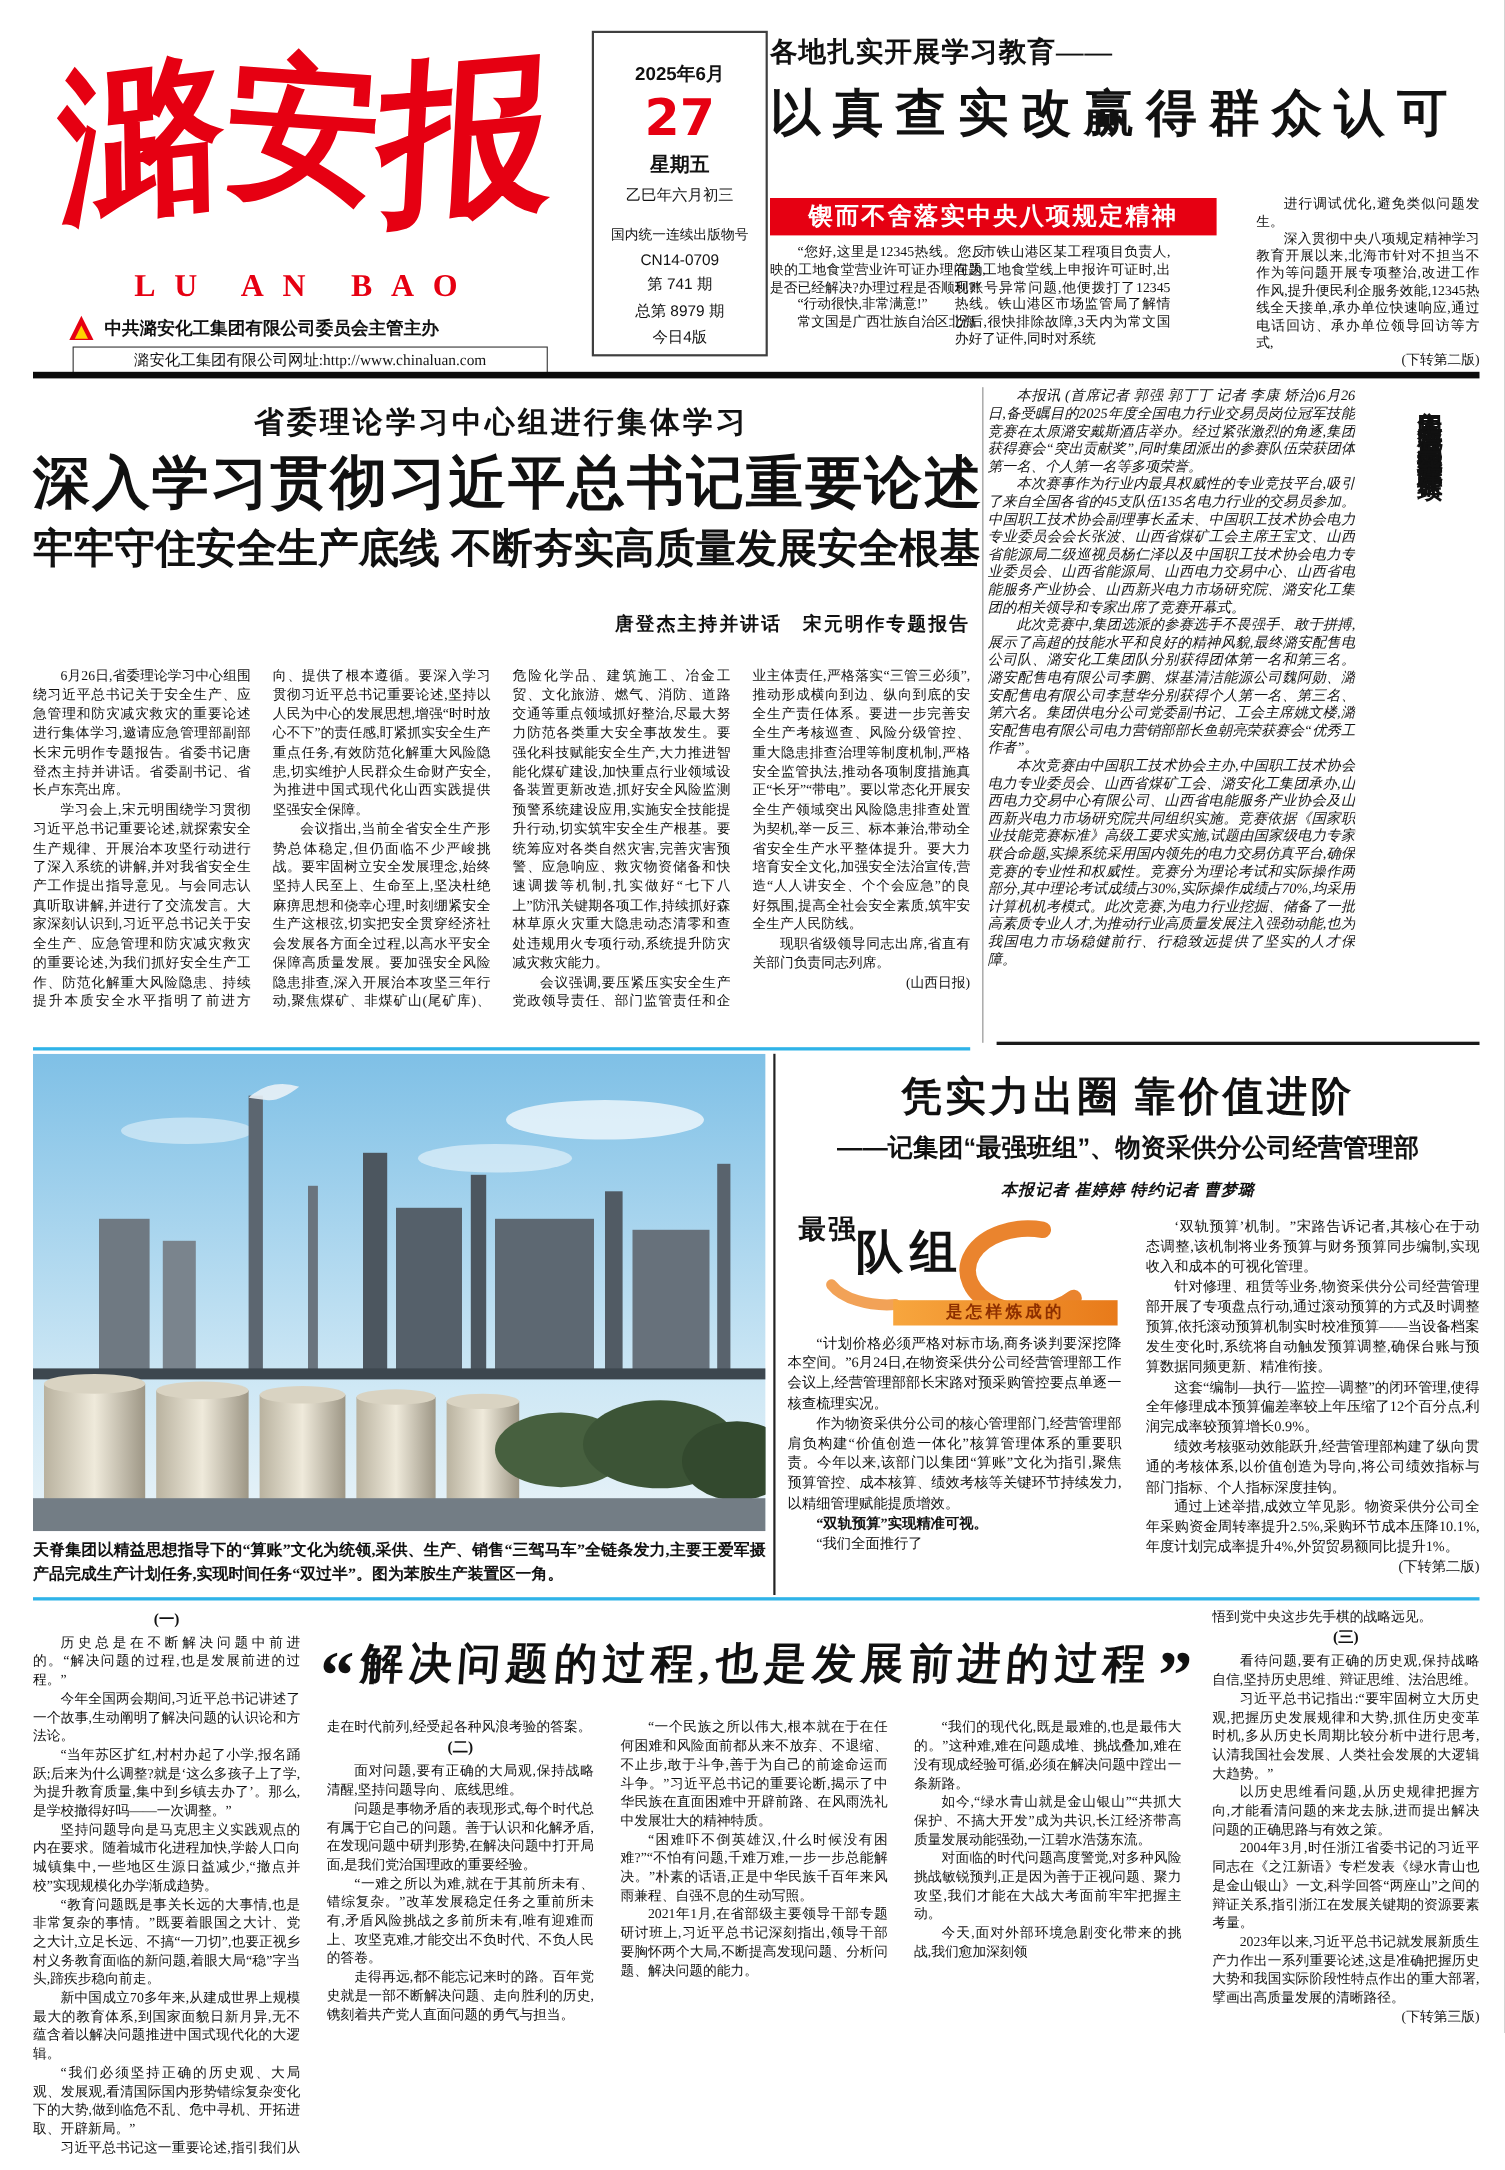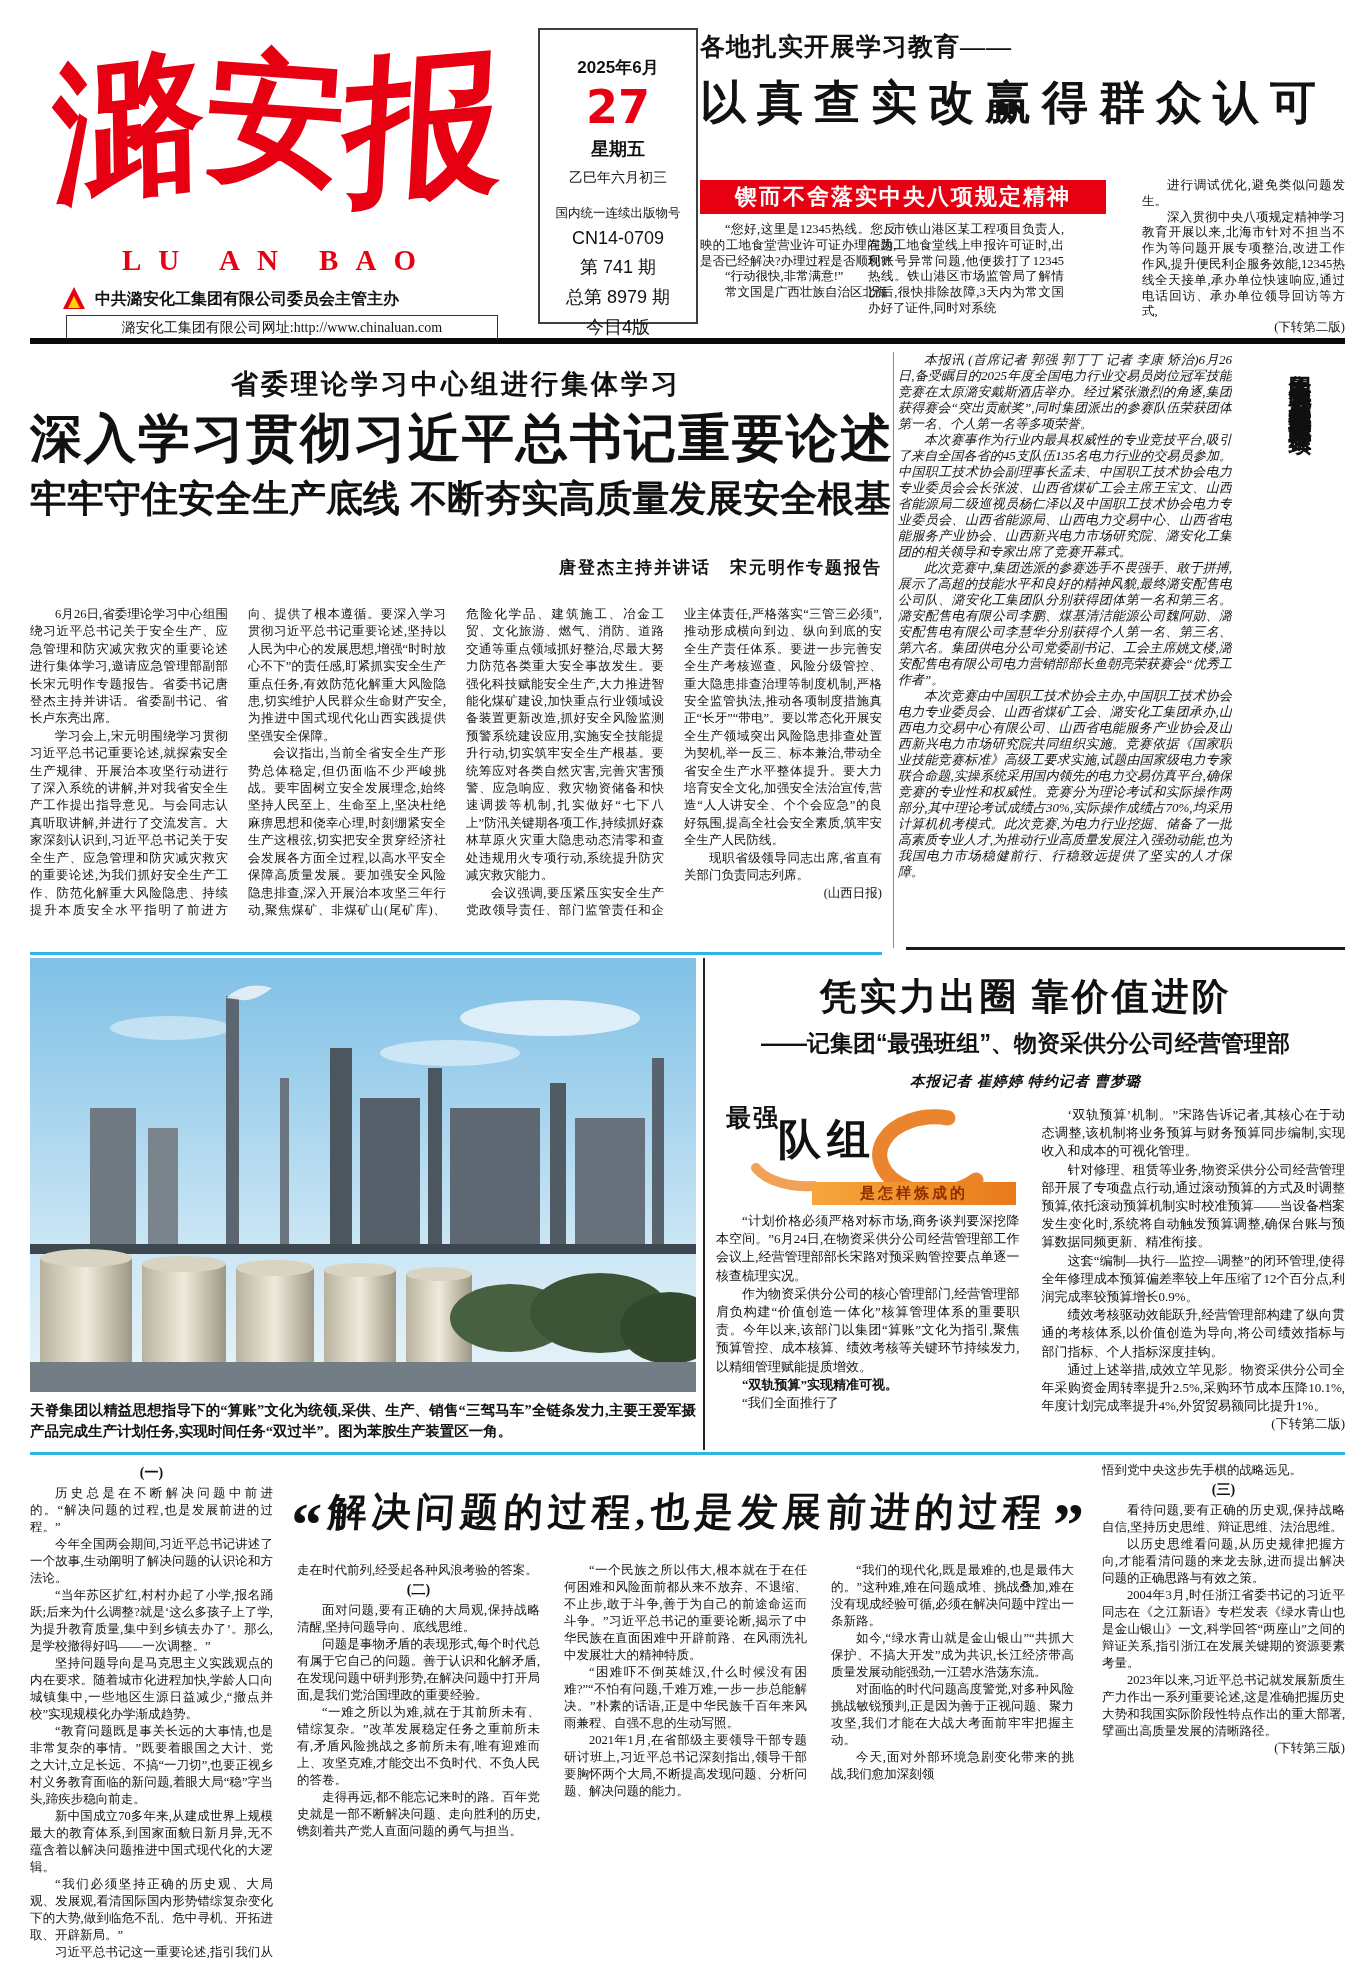--- a/index.html
+++ b/index.html
@@ -24,21 +24,21 @@
   .site-box{left:66px;top:315px;width:430px;border:1px solid #333;text-align:center;font-size:14px;padding:3px 0;}
 
   
   .date-box{left:538px;top:28px;width:156px;height:292px;border:2px solid #3f3f3f;text-align:center;
             display:flex;flex-direction:column;align-items:center;font-family:"Liberation Sans","DejaVu Sans",sans-serif;}
   .db-month{font-size:17px;font-weight:bold;margin-top:26px;}
   .db-day{font-size:46px;font-weight:bold;color:#e60012;line-height:1.05;margin-top:4px;font-family:"DejaVu Sans",sans-serif;}
   .db-week{font-size:18px;font-weight:bold;margin-top:6px;}
   .db-lunar{font-size:14px;margin-top:8px;}
   .db-issn-label{font-size:12.5px;margin-top:18px;}
-  .db-line{font-size:18px;margin-top:6px;}
+  .db-line{font-size:14px;margin-top:6px;}
 
   
   .tr-kicker{left:700px;top:30px;font-size:25px;font-weight:bold;letter-spacing:1px;}
   .tr-headline{left:700px;top:72px;width:648px;font-size:46px;font-weight:900;letter-spacing:11px;white-space:nowrap;}
   .tr-redbar{left:700px;top:180px;width:406px;height:34px;background:#e60012;color:#fff;font-size:22px;font-weight:bold;
              display:flex;align-items:center;justify-content:center;letter-spacing:2px;}
   .tr-col{font-size:12.5px;line-height:15.8px;overflow:hidden;}
   .tr-c1{left:700px;top:222px;width:196px;height:114px;}
   .tr-c2{left:868px;top:222px;width:196px;height:114px;}
   .tr-c3{left:1142px;top:178px;width:203px;height:158px;}
@@ -318,20 +318,21 @@
               <p class="para">今天,面对外部环境急剧变化带来的挑战,我们愈加深刻领</p>
             </div>
         </div>
       </div>
     </div>
     <div class="cm-col jfy">
       <p class="cm-lead">悟到党中央这步先手棋的战略远见。</p>
       <p class="cm-label">(三)</p>
       <div>
           <p class="para">看待问题,要有正确的历史观,保持战略自信,坚持历史思维、辩证思维、法治思维。</p>
+          <p class="para">习近平总书记指出:“要牢固树立大历史观,把握历史发展规律和大势,抓住历史变革时机,多从历史长周期比较分析中进行思考,认清我国社会发展、人类社会发展的大逻辑大趋势。”</p>
           <p class="para">以历史思维看问题,从历史规律把握方向,才能看清问题的来龙去脉,进而提出解决问题的正确思路与有效之策。</p>
           <p class="para">2004年3月,时任浙江省委书记的习近平同志在《之江新语》专栏发表《绿水青山也是金山银山》一文,科学回答“两座山”之间的辩证关系,指引浙江在发展关键期的资源要素考量。</p>
           <p class="para">2023年以来,习近平总书记就发展新质生产力作出一系列重要论述,这是准确把握历史大势和我国实际阶段性特点作出的重大部署,擘画出高质量发展的清晰路径。</p>
         </div>
       <p class="jump">(下转第三版)</p>
     </div>
   </div>
 
 </div>
 

